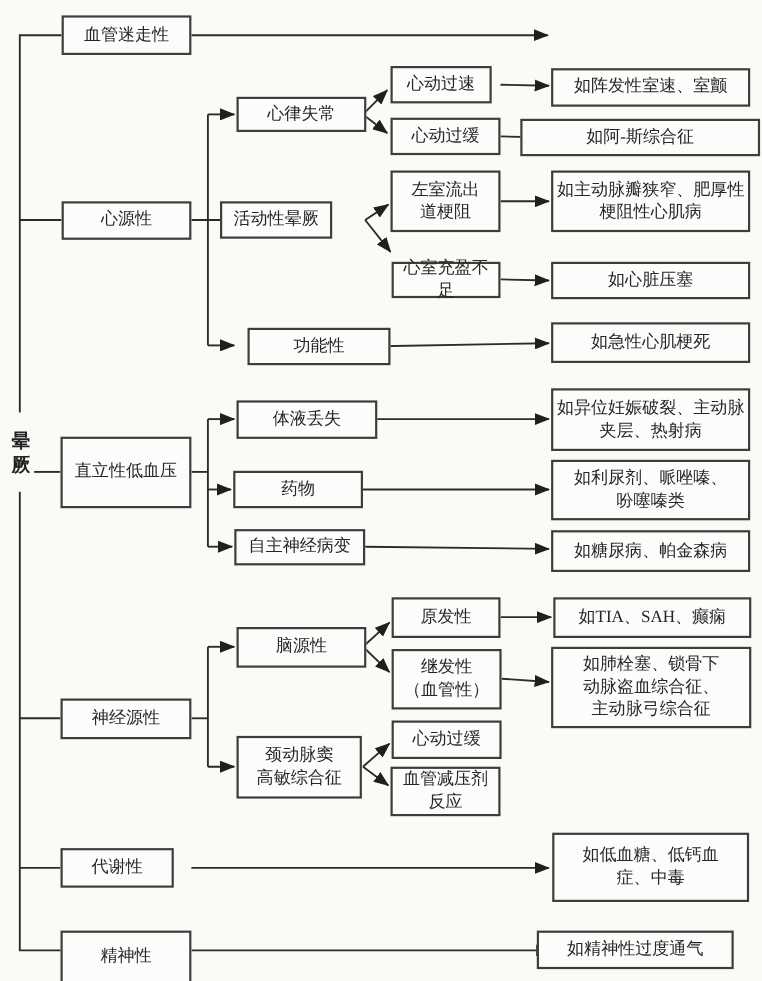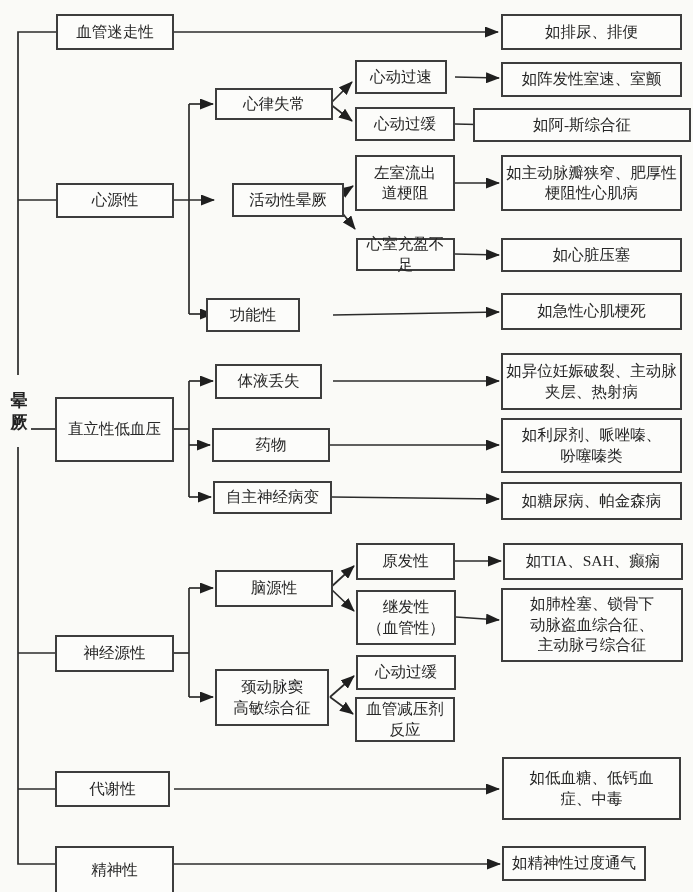--- a/index.html
+++ b/index.html
@@ -127,58 +127,57 @@
     </g>
   </svg>
 
   <div class="root-label">晕
 厥</div>
 
   <div class="box" style="left:56px;top:14px;width:118px;height:36px">血管迷走性</div>
   <div class="box" style="left:56px;top:183px;width:118px;height:35px">心源性</div>
   <div class="box" style="left:55px;top:397px;width:119px;height:65px">直立性低血压</div>
   <div class="box" style="left:55px;top:635px;width:119px;height:37px">神经源性</div>
-  <div class="box" style="left:55px;top:771px;width:115px;height:36px">代谢性</div>
+  <div class="box" style="left:55px;top:771px;width:103px;height:36px">代谢性</div>
   <div class="box" style="left:55px;top:846px;width:119px;height:48px">精神性</div>
 
   <div class="box" style="left:215px;top:88px;width:118px;height:32px">心律失常</div>
-  <div class="box" style="left:232px;top:183px;width:112px;height:34px">活动性晕厥</div>
-  <div class="box" style="left:206px;top:298px;width:94px;height:34px">功能性</div>
-  <div class="box" style="left:215px;top:364px;width:107px;height:35px">体液丢失</div>
+  <div class="box" style="left:200px;top:183px;width:102px;height:34px">活动性晕厥</div>
+  <div class="box" style="left:225px;top:298px;width:130px;height:34px">功能性</div>
+  <div class="box" style="left:215px;top:364px;width:128px;height:35px">体液丢失</div>
   <div class="box" style="left:212px;top:428px;width:118px;height:34px">药物</div>
   <div class="box" style="left:213px;top:481px;width:119px;height:33px">自主神经病变</div>
   <div class="box" style="left:215px;top:570px;width:118px;height:37px">脑源性</div>
   <div class="box" style="left:215px;top:669px;width:114px;height:57px">颈动脉窦
 高敏综合征</div>
 
   <div class="box" style="left:355px;top:60px;width:92px;height:34px">心动过速</div>
   <div class="box" style="left:355px;top:107px;width:100px;height:34px">心动过缓</div>
   <div class="box" style="left:355px;top:155px;width:100px;height:56px">左室流出
 道梗阻</div>
   <div class="box" style="left:356px;top:238px;width:99px;height:33px">心室充盈不足</div>
   <div class="box" style="left:356px;top:543px;width:99px;height:37px">原发性</div>
   <div class="box" style="left:356px;top:590px;width:100px;height:55px">继发性
 （血管性）</div>
   <div class="box" style="left:356px;top:655px;width:100px;height:35px">心动过缓</div>
   <div class="box" style="left:355px;top:697px;width:100px;height:45px">血管减压剂
 反应</div>
 
-  <div class="box" style="left:501px;top:14px;width:181px;height:36px">如排尿、排便</div>
   <div class="box" style="left:501px;top:62px;width:181px;height:35px">如阵发性室速、室颤</div>
   <div class="box" style="left:473px;top:108px;width:218px;height:34px">如阿-斯综合征</div>
   <div class="box" style="left:501px;top:155px;width:181px;height:56px">如主动脉瓣狭窄、肥厚性
 梗阻性心肌病</div>
   <div class="box" style="left:501px;top:238px;width:181px;height:34px">如心脏压塞</div>
   <div class="box" style="left:501px;top:293px;width:181px;height:37px">如急性心肌梗死</div>
   <div class="box" style="left:501px;top:353px;width:181px;height:57px">如异位妊娠破裂、主动脉
 夹层、热射病</div>
   <div class="box" style="left:501px;top:418px;width:181px;height:55px">如利尿剂、哌唑嗪、
 吩噻嗪类</div>
   <div class="box" style="left:501px;top:482px;width:181px;height:38px">如糖尿病、帕金森病</div>
   <div class="box" style="left:503px;top:543px;width:180px;height:37px">如TIA、SAH、癫痫</div>
   <div class="box" style="left:501px;top:588px;width:182px;height:74px">如肺栓塞、锁骨下
 动脉盗血综合征、
 主动脉弓综合征</div>
   <div class="box" style="left:502px;top:757px;width:179px;height:63px">如低血糖、低钙血
 症、中毒</div>
-  <div class="box" style="left:502px;top:846px;width:144px;height:35px">如精神性过度通气</div>
+  <div class="box" style="left:488px;top:846px;width:179px;height:35px">如精神性过度通气</div>
 
 </div>
 
 </body></html>

